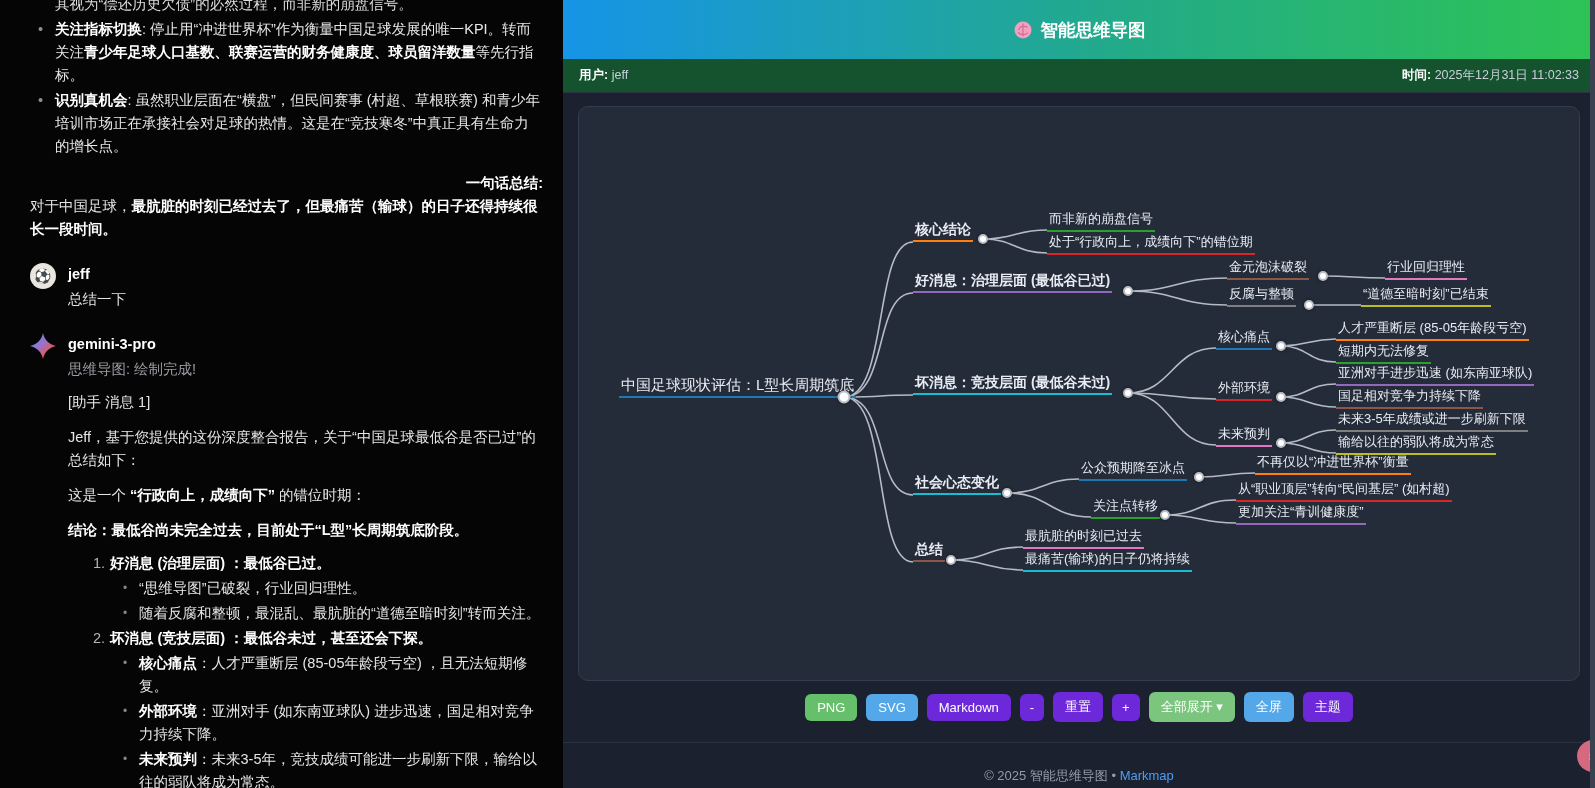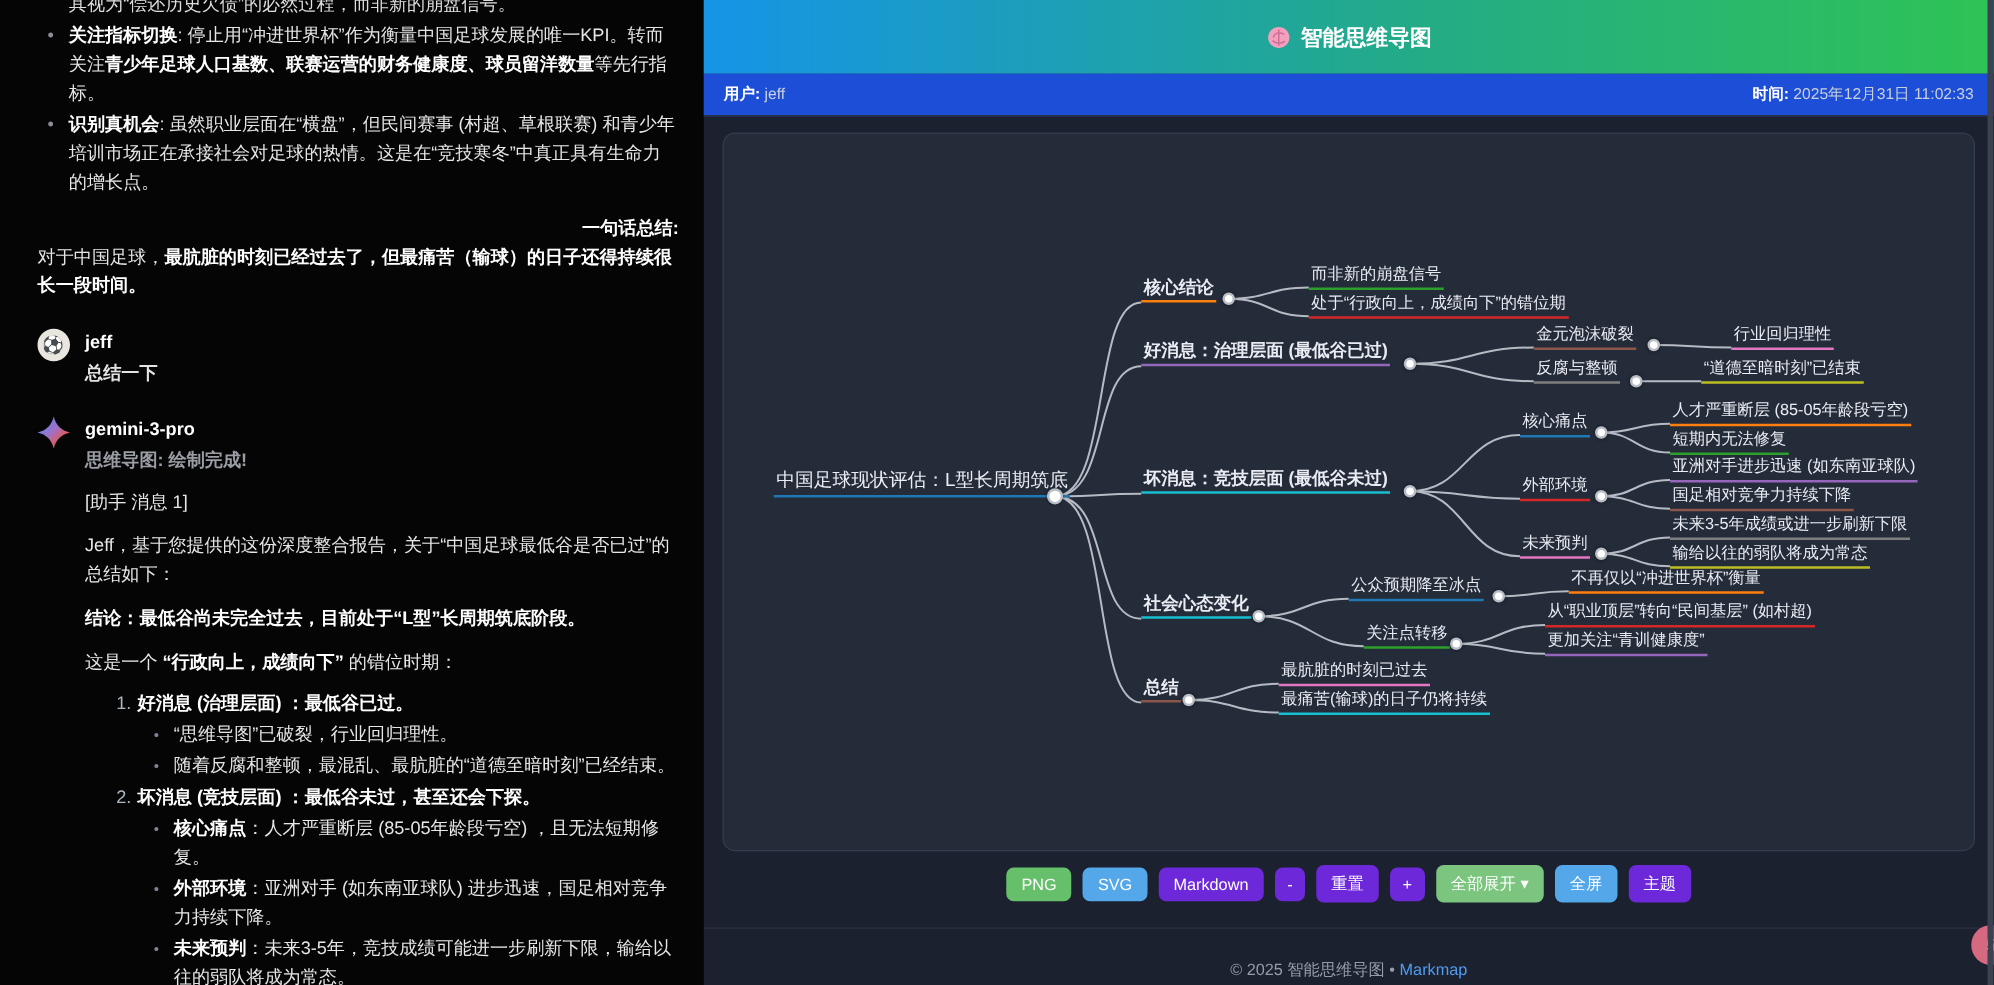--- a/index.html
+++ b/index.html
@@ -11,37 +11,37 @@
   .cutline { margin-top:-7px; margin-left:25px; color:#dedede; }
   .chat b { color:#fff; font-weight:bold; }
   ul.blist { list-style:none; margin-top:2px; }
   ul.blist > li { position:relative; margin-left:8px; padding-left:17px; margin-bottom:2px; }
   ul.blist > li::before { content:"•"; position:absolute; left:0; top:0; color:#8a8f98; }
   .p-label { font-weight:bold; color:#fff; margin-top:14px;text-align:right; }
   .msg-head { display:flex; align-items:flex-start; gap:12px; margin-top:22px; }
   .avatar { width:26px; height:26px; border-radius:50%; background:#e9e6df; color:#222; display:flex; align-items:center; justify-content:center; font-size:14px; flex:0 0 26px; }
   .msg-body { flex:1; }
   .msg-name { font-weight:bold; color:#fff; font-size:14.5px; }
-  .msg-text { color:#e3e3e3; margin-top:2px;font-weight:bold; }
+  .msg-text { color:#e3e3e3; margin-top:2px; }
   .gemini-star { width:26px; height:26px; flex:0 0 26px; }
   .muted { color:#9a9da3; }
   .tag-line { margin-top:10px; }
   .para { margin-top:12px; }
   ol.numlist { list-style:none; margin-top:10px; }
   ol.numlist > li { position:relative; padding-left:42px; margin-bottom:2px; }
   ol.numlist > li .num { position:absolute; left:25px; color:#aeb6c2; }
   ol.numlist > li .li-title { font-weight:bold; color:#fff; }
   ul.sublist { list-style:none; margin-top:2px; }
   ul.sublist > li { position:relative; margin-left:13px; padding-left:16px; margin-bottom:2px; }
   ul.sublist > li::before { content:"•"; position:absolute; left:0; top:0; color:#7f8590; font-size:12px; }
 
   
   .right { position:absolute; left:563px; top:0; width:1032px; height:788px; background:#1b212e; }
   .mm-header { height:59px; background:linear-gradient(90deg,#1694e7 0%,#23ab87 55%,#2ec355 100%); display:flex; align-items:center; justify-content:center; gap:8px; color:#fff; font-weight:bold; font-size:17.5px; }
-  .infobar { height:34px; background:#1d4ed8; border-bottom:1px solid #2c3343; display:flex; align-items:center; justify-content:space-between; padding:0 16px; font-size:12.5px; color:#c9d0da; }
+  .infobar { height:34px; background:#14532d; border-bottom:1px solid #2c3343; display:flex; align-items:center; justify-content:space-between; padding:0 16px; font-size:12.5px; color:#c9d0da; }
   .infobar b { color:#fff; }
   .map-wrap { position:relative; margin:13px 15px 0 15px; width:1002px; height:575px; background:#242b39; border:1px solid #343c50; border-radius:10px; overflow:hidden; }
   .mm-links { position:absolute; left:0; top:0; }
   .mm-label { position:absolute; color:#e9ecf3; font-size:13px; line-height:16px; padding:0 2px 3px 2px; border-bottom:2px solid #888; white-space:nowrap; }
   .mm-branch { font-weight:bold; font-size:14px; }
   .mm-root { font-size:15px; }
   .mm-dot { position:absolute; width:10px; height:10px; border-radius:50%; background:#fff; border:2px solid #b9bec6; transform:translate(-50%,-50%); box-shadow:0 0 3px rgba(0,0,0,.5); }
   .mm-dot.big { width:13px; height:13px; }
   .mapbar { display:flex; justify-content:center; align-items:center; gap:9px; margin-top:11px; }
   .btn { border:none; border-radius:6px; color:#fff; font-size:13px; padding:6px 12px; font-family:inherit; cursor:pointer; }
@@ -89,29 +89,29 @@
               <stop offset="1" stop-color="#3fba55"></stop>
         </linearGradient>
           </defs>
         <path d="M13 0 C14.5 7 19 11.5 26 13 C19 14.5 14.5 19 13 26 C11.5 19 7 14.5 0 13 C7 11.5 11.5 7 13 0 Z" fill="url(#gg)"></path>
       </svg>
       <div class="msg-body">
         <div class="msg-name">gemini-3-pro</div>
         <div class="msg-text muted">思维导图: 绘制完成!</div>
         <div class="tag-line">[助手 消息 1]</div>
         <div class="para">Jeff，基于您提供的这份深度整合报告，关于“中国足球最低谷是否已过”的总结如下：</div>
+        <div class="para"><span>这是一个 </span><b>“行政向上，成绩向下”</b><span> 的错位时期：</span></div>
         <div class="para"><b>结论：最低谷尚未完全过去，目前处于“L型”长周期筑底阶段。</b></div>
-        <div class="para"><span>这是一个 </span><b>“行政向上，成绩向下”</b><span> 的错位时期：</span></div>
         <ol class="numlist">
           <li>
             <span class="num">1.</span>
             <span class="li-title">好消息 (治理层面) ：最低谷已过。</span>
             <ul class="sublist">
               <li><span>“思维导图”已破裂，行业回归理性。</span></li>
-              <li><span>随着反腐和整顿，最混乱、最肮脏的“道德至暗时刻”已经结束。</span></li>
+              <li><span>随着反腐和整顿，最混乱、最肮脏的“道德至暗时刻”转而关注。</span></li>
             </ul>
           </li>
           <li>
             <span class="num">2.</span>
             <span class="li-title">坏消息 (竞技层面) ：最低谷未过，甚至还会下探。</span>
             <ul class="sublist">
               <li><b>核心痛点</b><span>：人才严重断层 (85-05年龄段亏空) ，且无法短期修复。</span></li>
               <li><b>外部环境</b><span>：亚洲对手 (如东南亚球队) 进步迅速，国足相对竞争力持续下降。</span></li>
               <li><b>未来预判</b><span>：未来3-5年，竞技成绩可能进一步刷新下限，输给以往的弱队将成为常态。</span></li>
             </ul>

